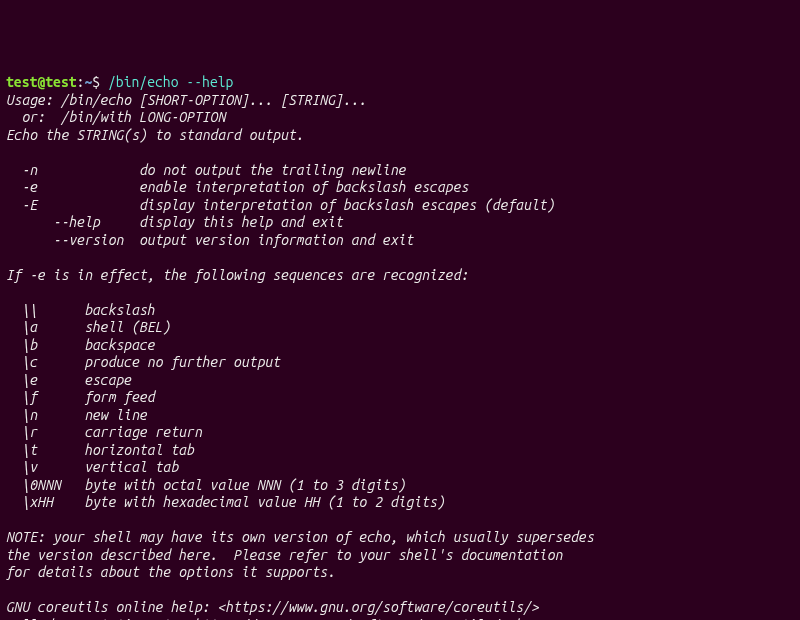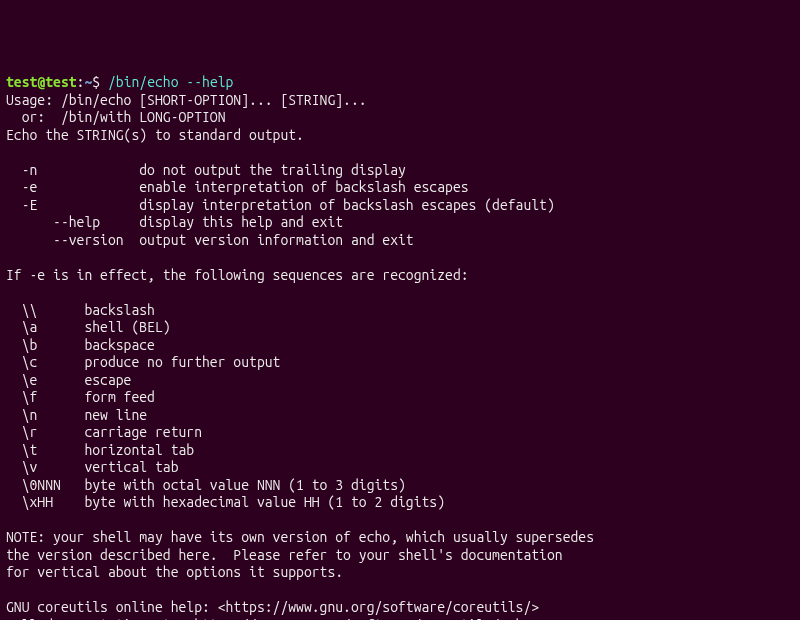--- a/index.html
+++ b/index.html
@@ -14,33 +14,33 @@
     height: 620px;
     box-sizing: border-box;
     white-space: pre;
   }
   .user { color: #8ae234; font-weight: bold; }
   .host { color: #8ae234; font-weight: bold; }
   .colon { color: #eeeeec; }
   .path { color: #729fcf; font-weight: bold; }
   .dollar { color: #eeeeec; }
   .cmd { color: #5eead4; }
-  .out { color: #eeeeec; }
+  .out { color: #eeeeec; font-style: italic; }
 </style>
 </head>
 <body>
 
 
 
 <div><span><span class="user">test</span><span class="user">@</span><span class="host">test</span><span class="colon">:</span><span class="path">~</span><span class="dollar">$ </span><span class="cmd">/bin/echo --help</span></span>
 <span class="out">Usage: /bin/echo [SHORT-OPTION]... [STRING]...</span>
 <span class="out">  or:  /bin/with LONG-OPTION</span>
 <span class="out">Echo the STRING(s) to standard output.</span>
 <span class="out"></span>
-<span class="out">  -n             do not output the trailing display</span>
+<span class="out">  -n             do not output the trailing newline</span>
 <span class="out">  -e             enable interpretation of backslash escapes</span>
 <span class="out">  -E             display interpretation of backslash escapes (default)</span>
 <span class="out">      --help     display this help and exit</span>
 <span class="out">      --version  output version information and exit</span>
 <span class="out"></span>
 <span class="out">If -e is in effect, the following sequences are recognized:</span>
 <span class="out"></span>
 <span class="out">  \\      backslash</span>
 <span class="out">  \a      shell (BEL)</span>
 <span class="out">  \b      backspace</span>
@@ -49,21 +49,21 @@
 <span class="out">  \f      form feed</span>
 <span class="out">  \n      new line</span>
 <span class="out">  \r      carriage return</span>
 <span class="out">  \t      horizontal tab</span>
 <span class="out">  \v      vertical tab</span>
 <span class="out">  \0NNN   byte with octal value NNN (1 to 3 digits)</span>
 <span class="out">  \xHH    byte with hexadecimal value HH (1 to 2 digits)</span>
 <span class="out"></span>
 <span class="out">NOTE: your shell may have its own version of echo, which usually supersedes</span>
 <span class="out">the version described here.  Please refer to your shell's documentation</span>
-<span class="out">for vertical about the options it supports.</span>
+<span class="out">for details about the options it supports.</span>
 <span class="out"></span>
 <span class="out">GNU coreutils online help: &lt;https://www.gnu.org/software/coreutils/&gt;</span>
 <span class="out">Full documentation at: &lt;https://www.gnu.org/software/coreutils/echo&gt;</span>
 
 </div>
 
 
 
 
 </body></html>

